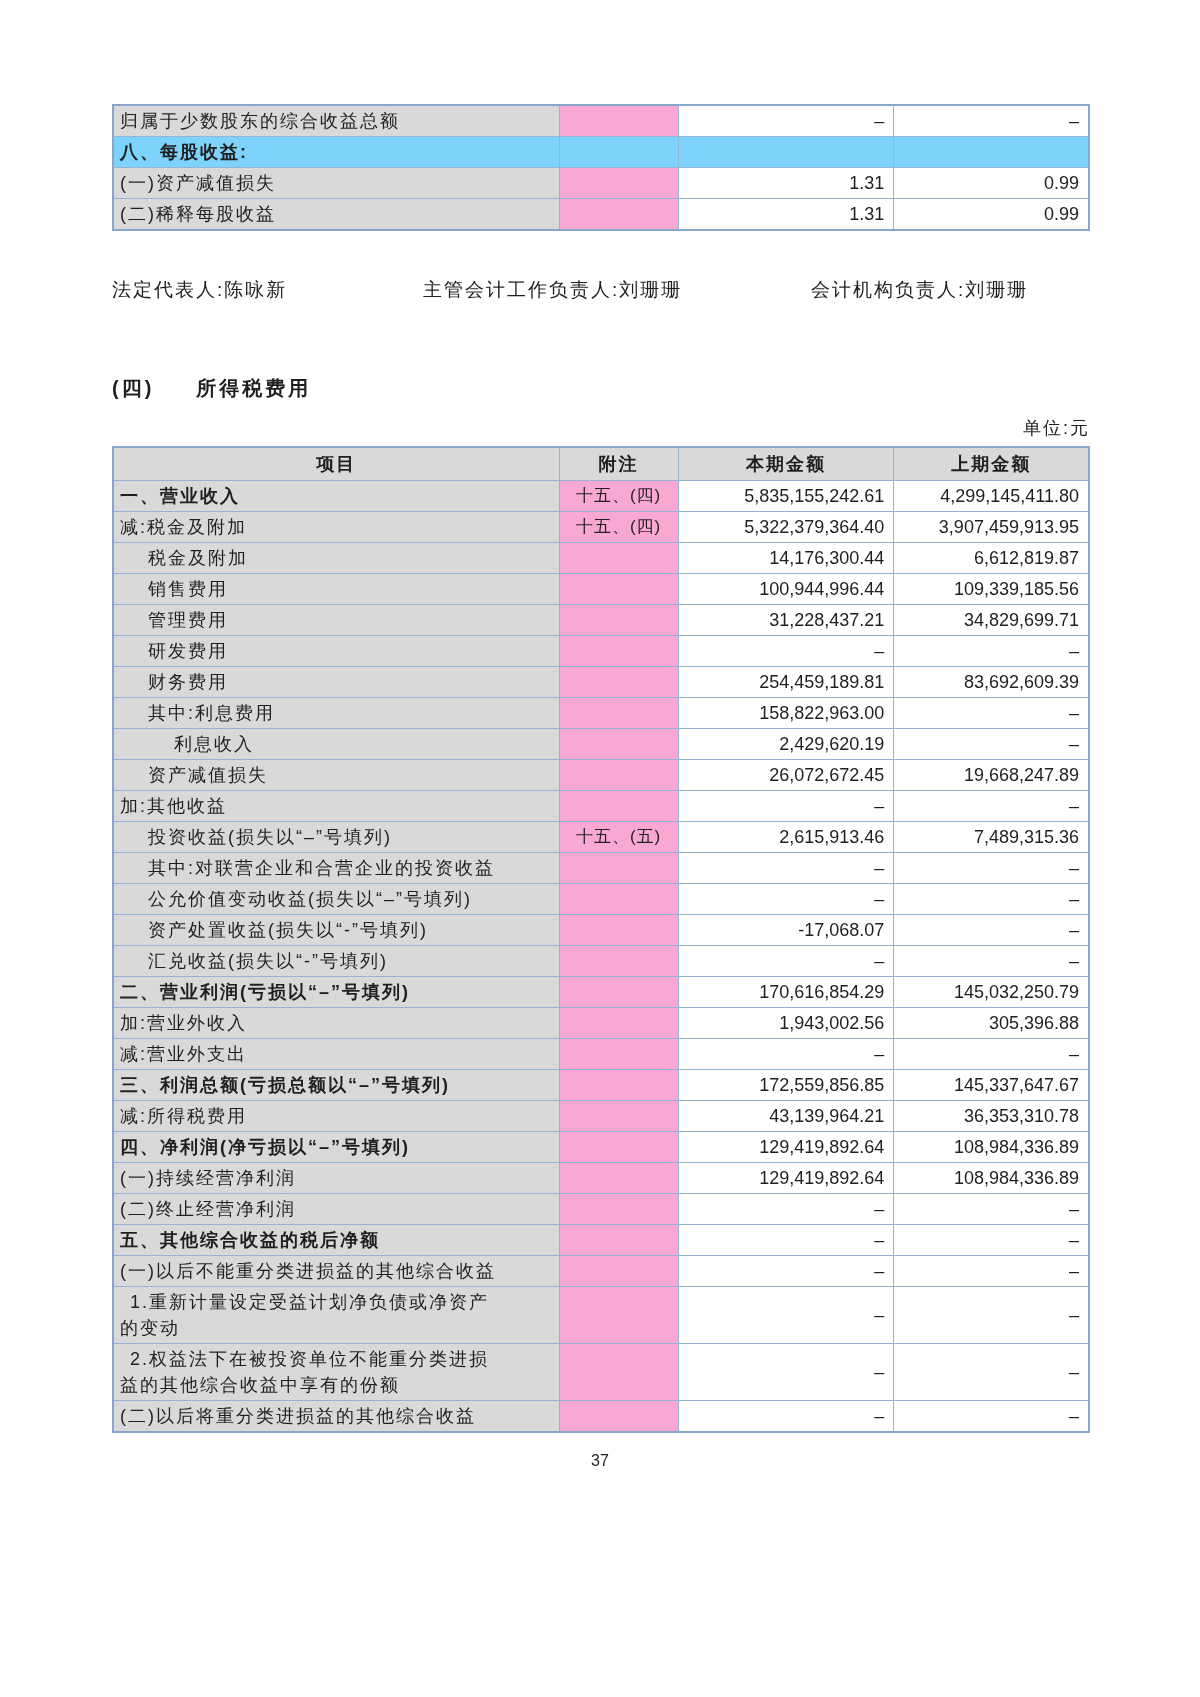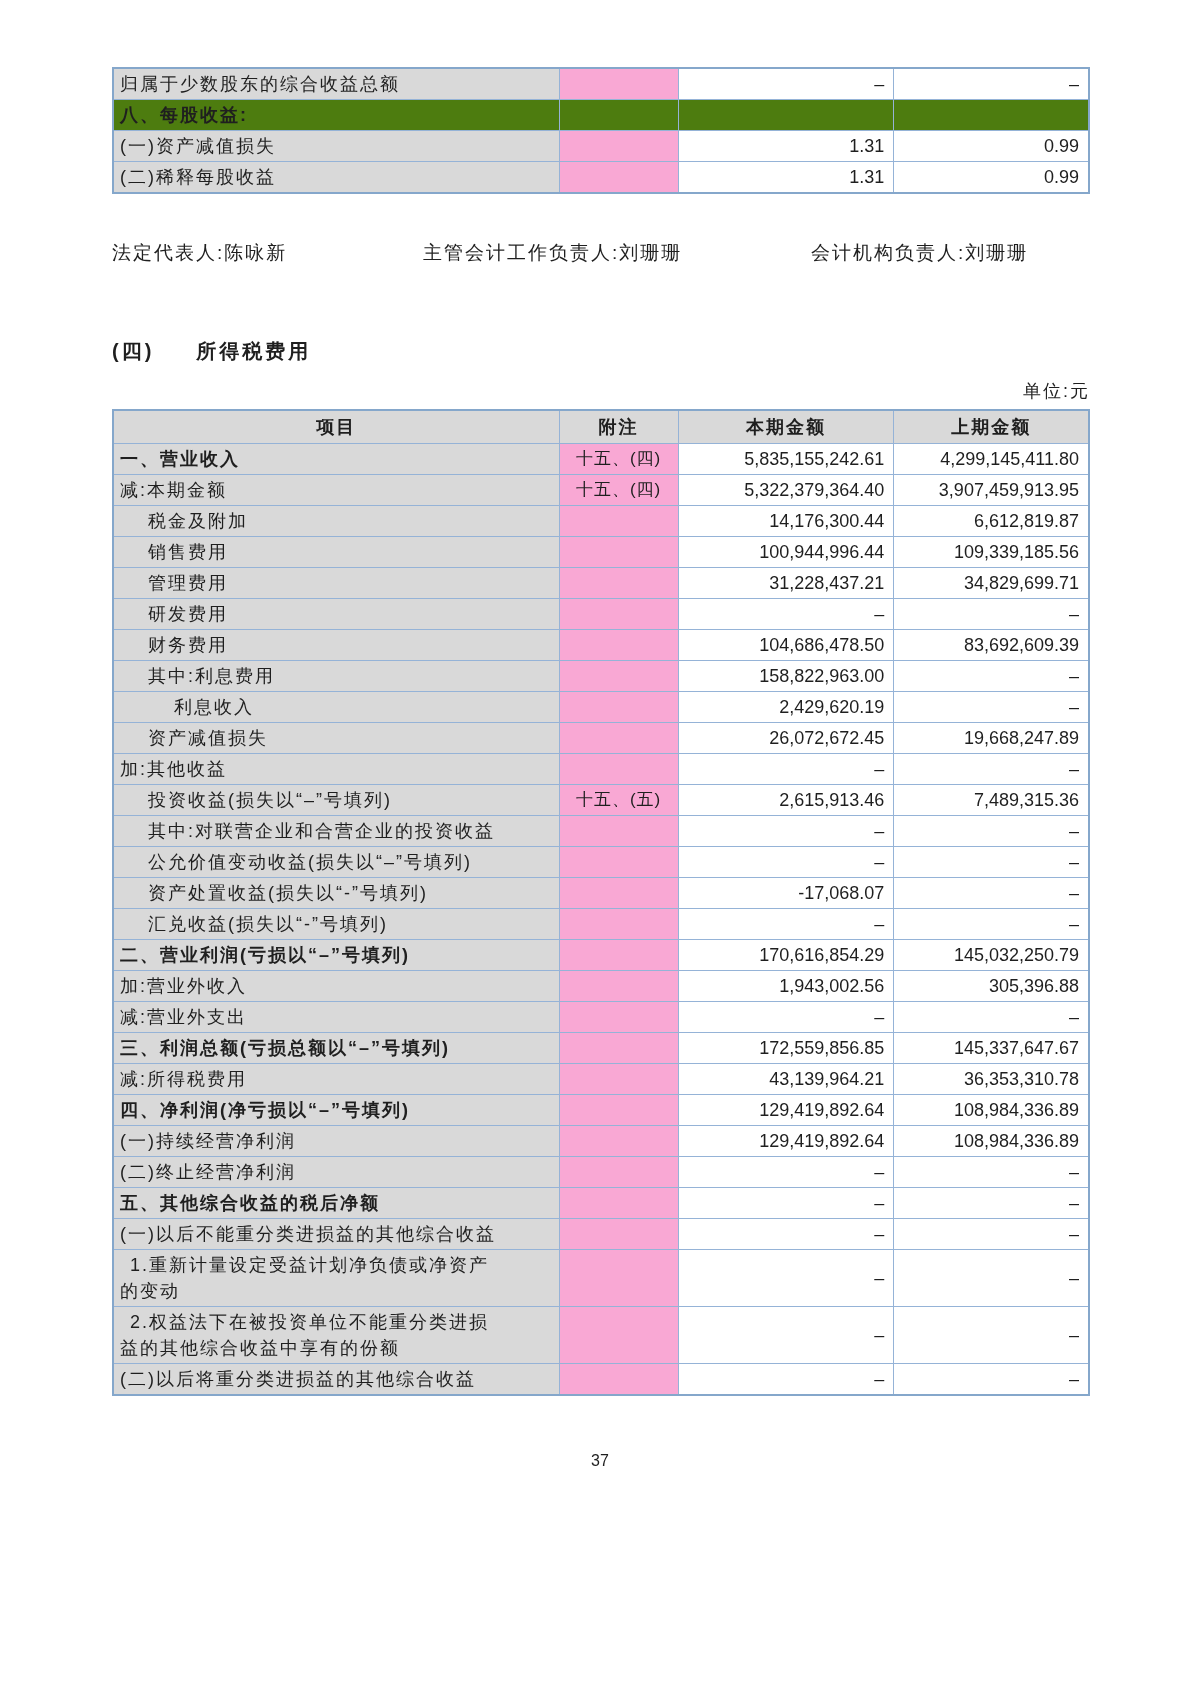--- a/index.html
+++ b/index.html
@@ -38,21 +38,21 @@
     background:#f9a8d4; text-align:center; font-size:17px;
     letter-spacing:1px; padding:2px 2px;
   }
   td.num {
     background:#ffffff; text-align:right; font-size:18px;
     padding:2px 9px 2px 2px;
   }
   tr { height:30px; }
   .carryover tr { height:28px; }
   tr.bold td.item { font-weight:bold; }
-  tr.section td { background:#4d7c0f; }
+  tr.section td { background:#7dd3fc; }
   tr.indent-1 td.item { padding-left:34px; }
   tr.indent-2 td.item { padding-left:60px; }
   tr.hang td.item { text-indent:10px; }
 
   
   .signatures { position:relative; height:26px; margin-top:46px;
     font-size:19px; letter-spacing:2px; }
   .signatures .sig { position:absolute; top:0; white-space:nowrap; }
   .sig-1 { left:0; }
   .sig-2 { left:311px; }
@@ -60,21 +60,21 @@
 
   
   .section-heading { margin-top:72px; font-size:20px; font-weight:bold;
     letter-spacing:3px; }
   .section-heading .sec-index { margin-right:42px; }
 
   
   .unit-note { margin-top:14px; margin-bottom:6px; text-align:right;
     font-size:18px; letter-spacing:2px; }
 
-  .carryover { margin-top:67px;border-radius:16px; }
+  .carryover { margin-top:104px;border-radius:16px; }
 
   
   .page-number {
     position:absolute; top:1452px; left:0; width:1200px;
     text-align:center; font-size:16px;
   }
 </style>
 </head>
 <body>
 
@@ -143,21 +143,21 @@
       </tr>
     </thead>
     <tbody>
         <tr class="bold">
     <td class="item">一、营业收入</td>
     <td class="note">十五、(四)</td>
     <td class="num">5,835,155,242.61</td>
     <td class="num">4,299,145,411.80</td>
   </tr>
         <tr>
-    <td class="item">减:本期金额</td>
+    <td class="item">减:税金及附加</td>
     <td class="note">十五、(四)</td>
     <td class="num">5,322,379,364.40</td>
     <td class="num">3,907,459,913.95</td>
   </tr>
         <tr class="indent-1">
     <td class="item">税金及附加</td>
     <td class="note"></td>
     <td class="num">14,176,300.44</td>
     <td class="num">6,612,819.87</td>
   </tr>
@@ -175,21 +175,21 @@
   </tr>
         <tr class="indent-1">
     <td class="item">研发费用</td>
     <td class="note"></td>
     <td class="num">–</td>
     <td class="num">–</td>
   </tr>
         <tr class="indent-1">
     <td class="item">财务费用</td>
     <td class="note"></td>
-    <td class="num">104,686,478.50</td>
+    <td class="num">254,459,189.81</td>
     <td class="num">83,692,609.39</td>
   </tr>
         <tr class="indent-1">
     <td class="item">其中:利息费用</td>
     <td class="note"></td>
     <td class="num">158,822,963.00</td>
     <td class="num">–</td>
   </tr>
         <tr class="indent-2">
     <td class="item">利息收入</td>

